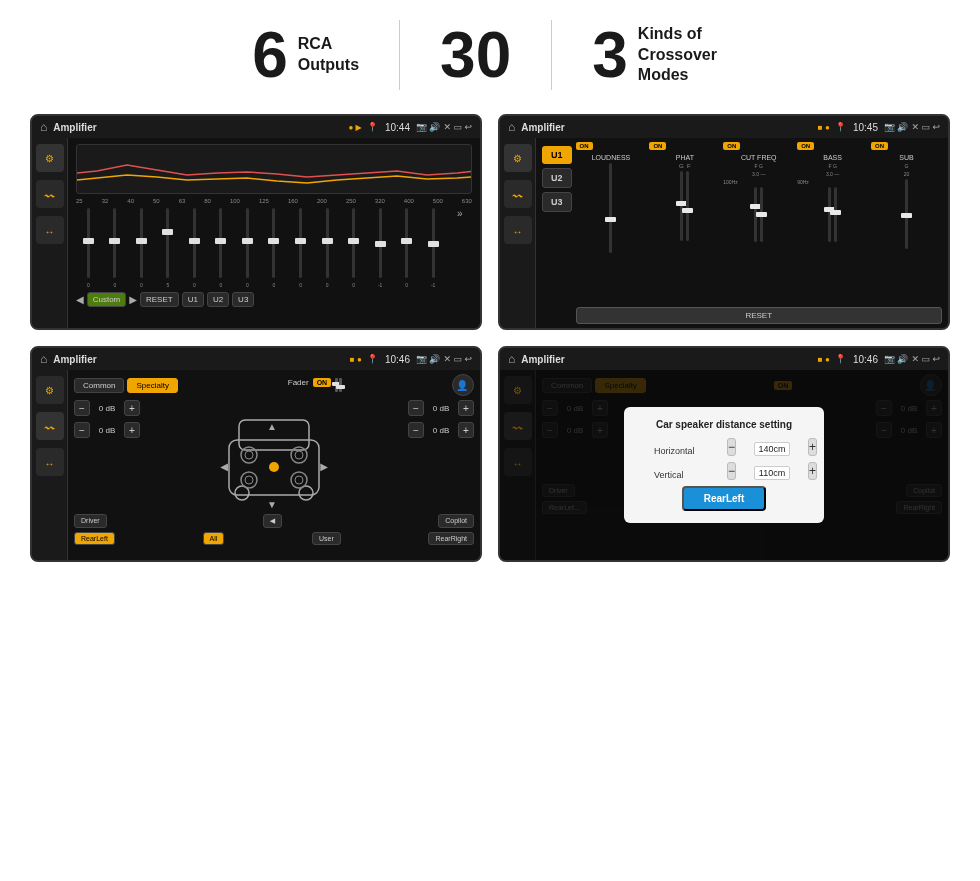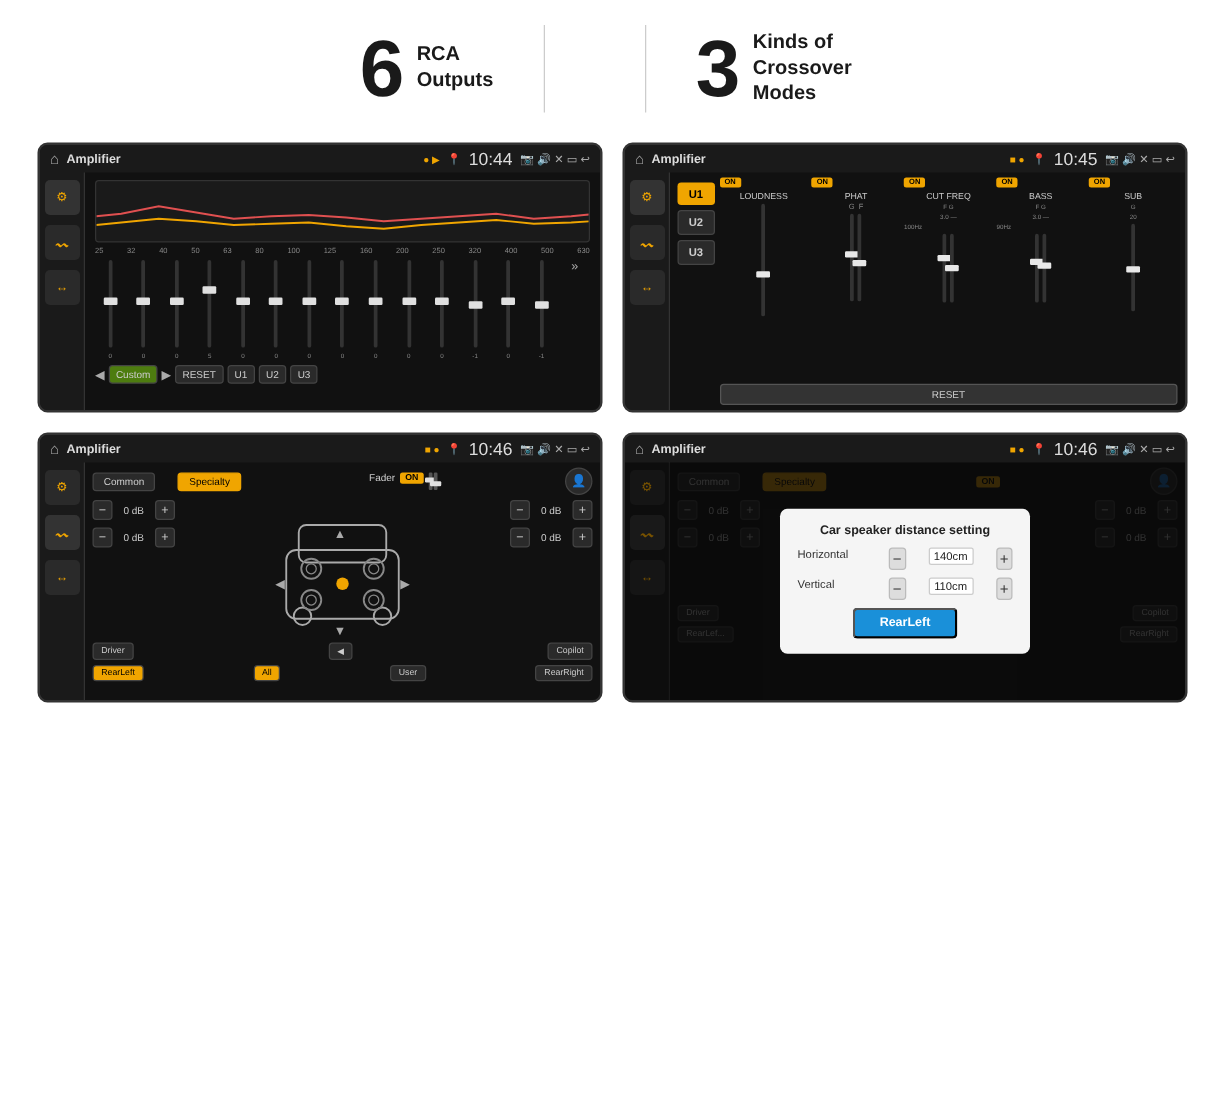--- a/index.html
+++ b/index.html
@@ -93,21 +93,21 @@
       font-size: 10px;
       font-weight: bold;
       flex: 1;
     }
     .status-dots {
       color: #f0a500;
       font-size: 8px;
     }
     .status-time {
       color: #ddd;
-      font-size: 14px;
+      font-size: 10px;
     }
     .status-icons {
       display: flex;
       gap: 3px;
       color: #aaa;
       font-size: 9px;
     }
 
     
     .screen-content {
@@ -417,23 +417,24 @@
     }
     .dialog-title {
       font-size: 10px;
       font-weight: bold;
       color: #222;
       margin-bottom: 8px;
       text-align: center;
     }
     .dialog-row {
       display: flex;
-      align-items: flex-start;
+      align-items: flex-end;
       gap: 18px;
       margin-bottom: 6px;
+      margin-left: 16px;
     }
     .dialog-field-label {
       font-size: 9px;
       color: #333;
       min-width: 55px;
     }
     .dialog-minus {
       width: 18px;
       height: 18px;
       background: #ddd;
@@ -484,21 +485,21 @@
     }
 
     .fader-top-row {
       display: flex;
       align-items: center;
       justify-content: space-between;
       margin-bottom: 4px;
     }
     .fader-tabs-group {
       display: flex;
-      gap: 18px;
+      gap: 3px;
     }
     .fader-right-icon {
       width: 22px;
       height: 22px;
       background: #2a2a2a;
       border-radius: 50%;
       display: flex;
       align-items: center;
       justify-content: center;
       color: #aaa;
@@ -512,20 +513,21 @@
 <div class="page-wrapper">
 
 
   <div class="stats-row">
     <div class="stat-item">
       <span class="stat-number">6</span>
       <span class="stat-label">RCA<br>Outputs</span>
     </div>
     <div class="stat-divider"></div>
     <div class="stat-item">
+      <span class="stat-number">30</span>
     </div>
     <div class="stat-divider"></div>
     <div class="stat-item">
       <span class="stat-number">3</span>
       <span class="stat-label">Kinds of<br>Crossover Modes</span>
     </div>
   </div>
 
   <div class="screens-grid">
 

